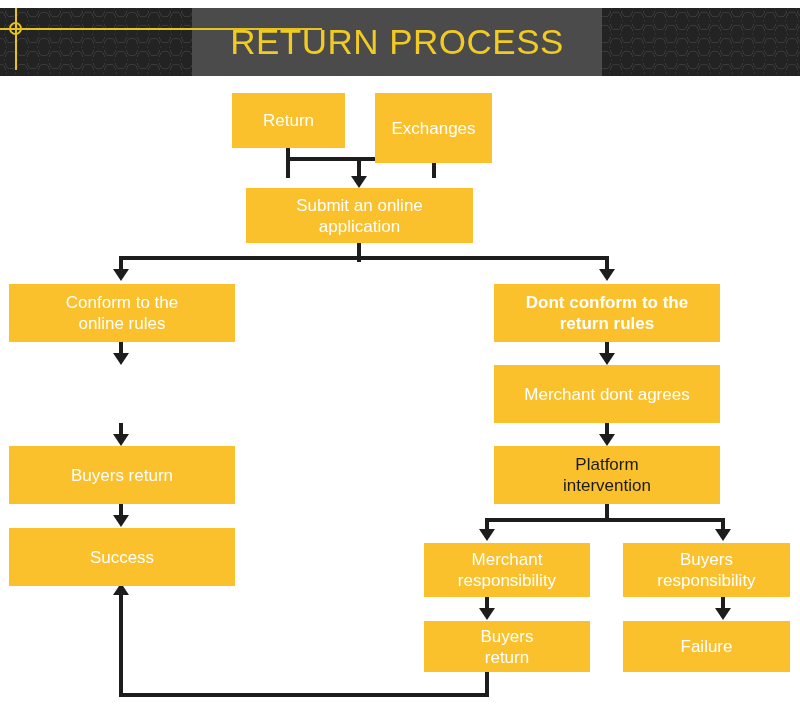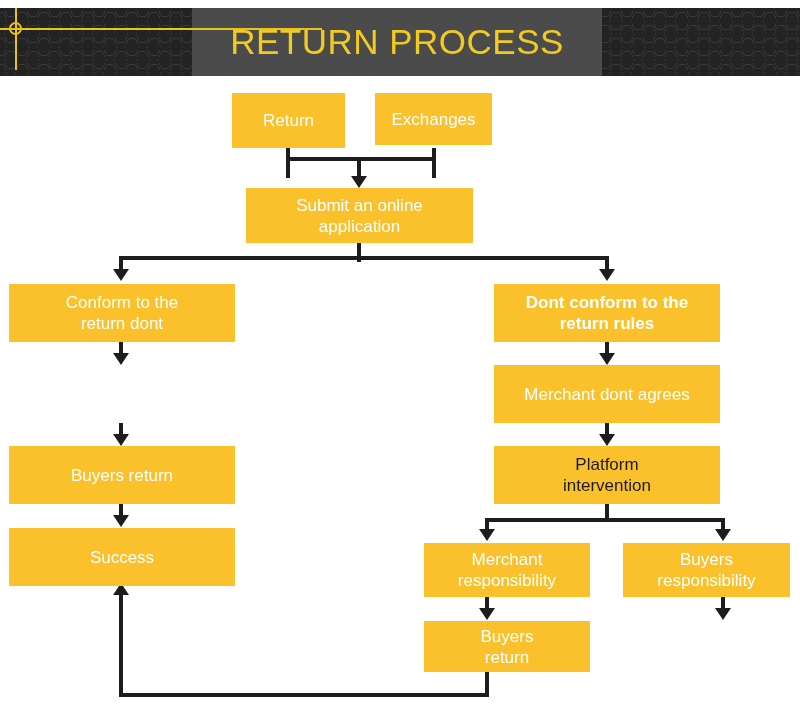--- a/index.html
+++ b/index.html
@@ -183,32 +183,32 @@
 
   <div class="conn conn-v" style="left:485px; top:672px; height:25px;"></div>
   <div class="conn conn-h" style="left:119px; top:693px; width:370px;"></div>
   <div class="conn conn-v" style="left:119px; top:594px; height:99px;"></div>
   <div class="arrow-up" style="left:113px; top:583px;"></div>
 
   <div class="node" style="left:232px; top:93px; width:113px; height:55px;">
     <span class="node-label">Return</span>
   </div>
 
-  <div class="node" style="left:375px; top:93px; width:117px; height:52px;">
+  <div class="node" style="left:375px; top:93px; width:117px; height:70px;">
     <span class="node-label">Exchanges</span>
   </div>
 
   <div class="node" style="left:246px; top:188px; width:227px; height:55px;justify-content:center;">
     <span class="node-label">Submit an online
 application</span>
   </div>
 
   <div class="node" style="left:9px; top:284px; width:226px; height:58px;">
     <span class="node-label">Conform to the
-return dont</span>
+online rules</span>
   </div>
 
 
   <div class="node" style="left:9px; top:446px; width:226px; height:58px;">
     <span class="node-label">Buyers return</span>
   </div>
 
   <div class="node" style="left:9px; top:528px; width:226px; height:58px;">
     <span class="node-label">Success</span>
   </div>
@@ -235,14 +235,17 @@
   <div class="node" style="left:623px; top:543px; width:167px; height:54px;">
     <span class="node-label">Buyers
 responsibility</span>
   </div>
 
   <div class="node" style="left:424px; top:621px; width:166px; height:51px;">
     <span class="node-label">Buyers
 return</span>
   </div>
 
+  <div class="node" style="left:623px; top:621px; width:167px; height:51px;">
+    <span class="node-label">Failure</span>
+  </div>
 
 </div>
 
 </body></html>

